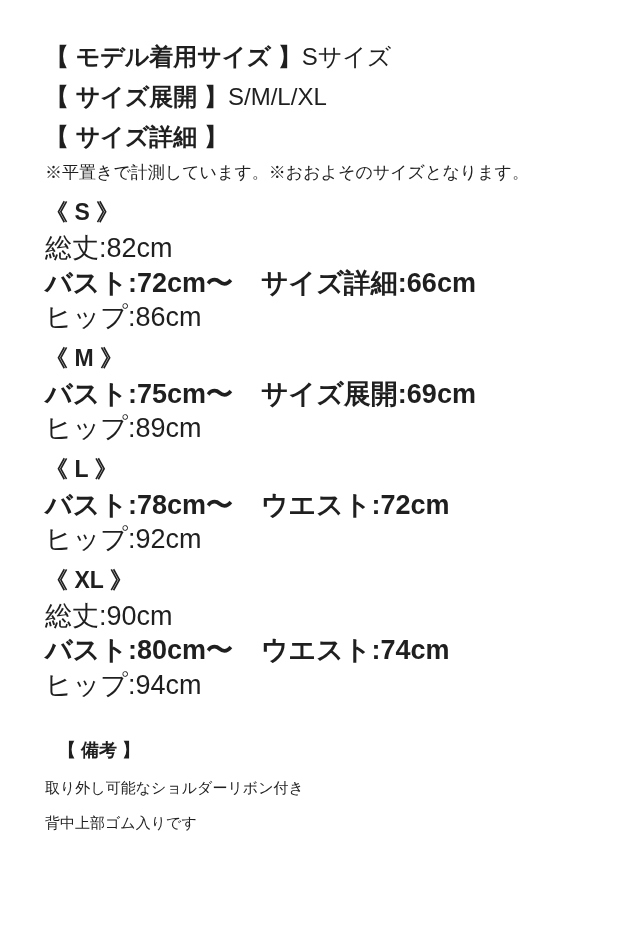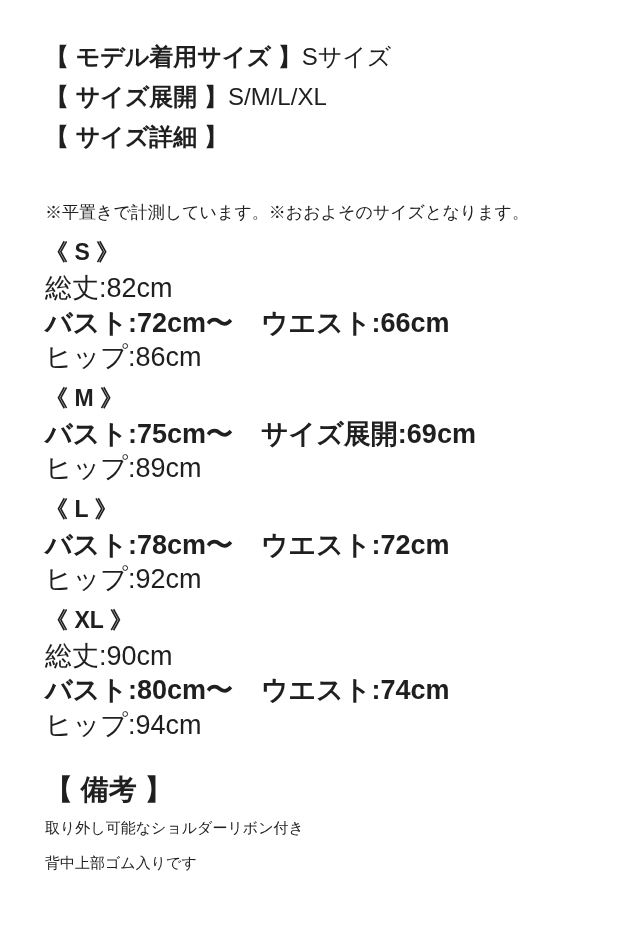--- a/index.html
+++ b/index.html
@@ -25,21 +25,20 @@
     line-height: 40px;
     white-space: nowrap;
   }
   .bold {
     font-weight: bold;
   }
   .note {
     font-size: 17px;
     line-height: 32px;
     white-space: nowrap;
-    margin-top: 40px;
   }
   .size-block {
     margin-top: 4px;
   }
   .size-name {
     font-size: 23px;
     font-weight: bold;
     line-height: 38px;
     white-space: nowrap;
   }
@@ -50,24 +49,25 @@
   }
   .bw {
     display: flex;
     gap: 28px;
     font-weight: bold;
   }
   .remarks {
     margin-top: 28px;
   }
   .remark-label {
-    font-size: 28px;
+    font-size: 18px;
     font-weight: bold;
     line-height: 40px;
     white-space: nowrap;
+    margin-left: 13px;
   }
   .remark-line {
     font-size: 15px;
     line-height: 35px;
     white-space: nowrap;
   }
 </style>
 </head>
 <body>
 
@@ -85,21 +85,21 @@
     <span class="bold">【 サイズ詳細 】</span>
   </div>
 
   <div class="note">※平置きで計測しています。※おおよそのサイズとなります。</div>
 
   <div class="size-block">
     <div class="size-name">《 S 》</div>
     <div class="size-line">総丈:82cm</div>
     <div class="size-line bw">
       <span>バスト:72cm〜</span>
-      <span>ウエスト:66cm</span>
+      <span>サイズ詳細:66cm</span>
     </div>
     <div class="size-line">ヒップ:86cm</div>
   </div>
 
   <div class="size-block">
     <div class="size-name">《 M 》</div>
     <div class="size-line bw">
       <span>バスト:75cm〜</span>
       <span>サイズ展開:69cm</span>
     </div>

